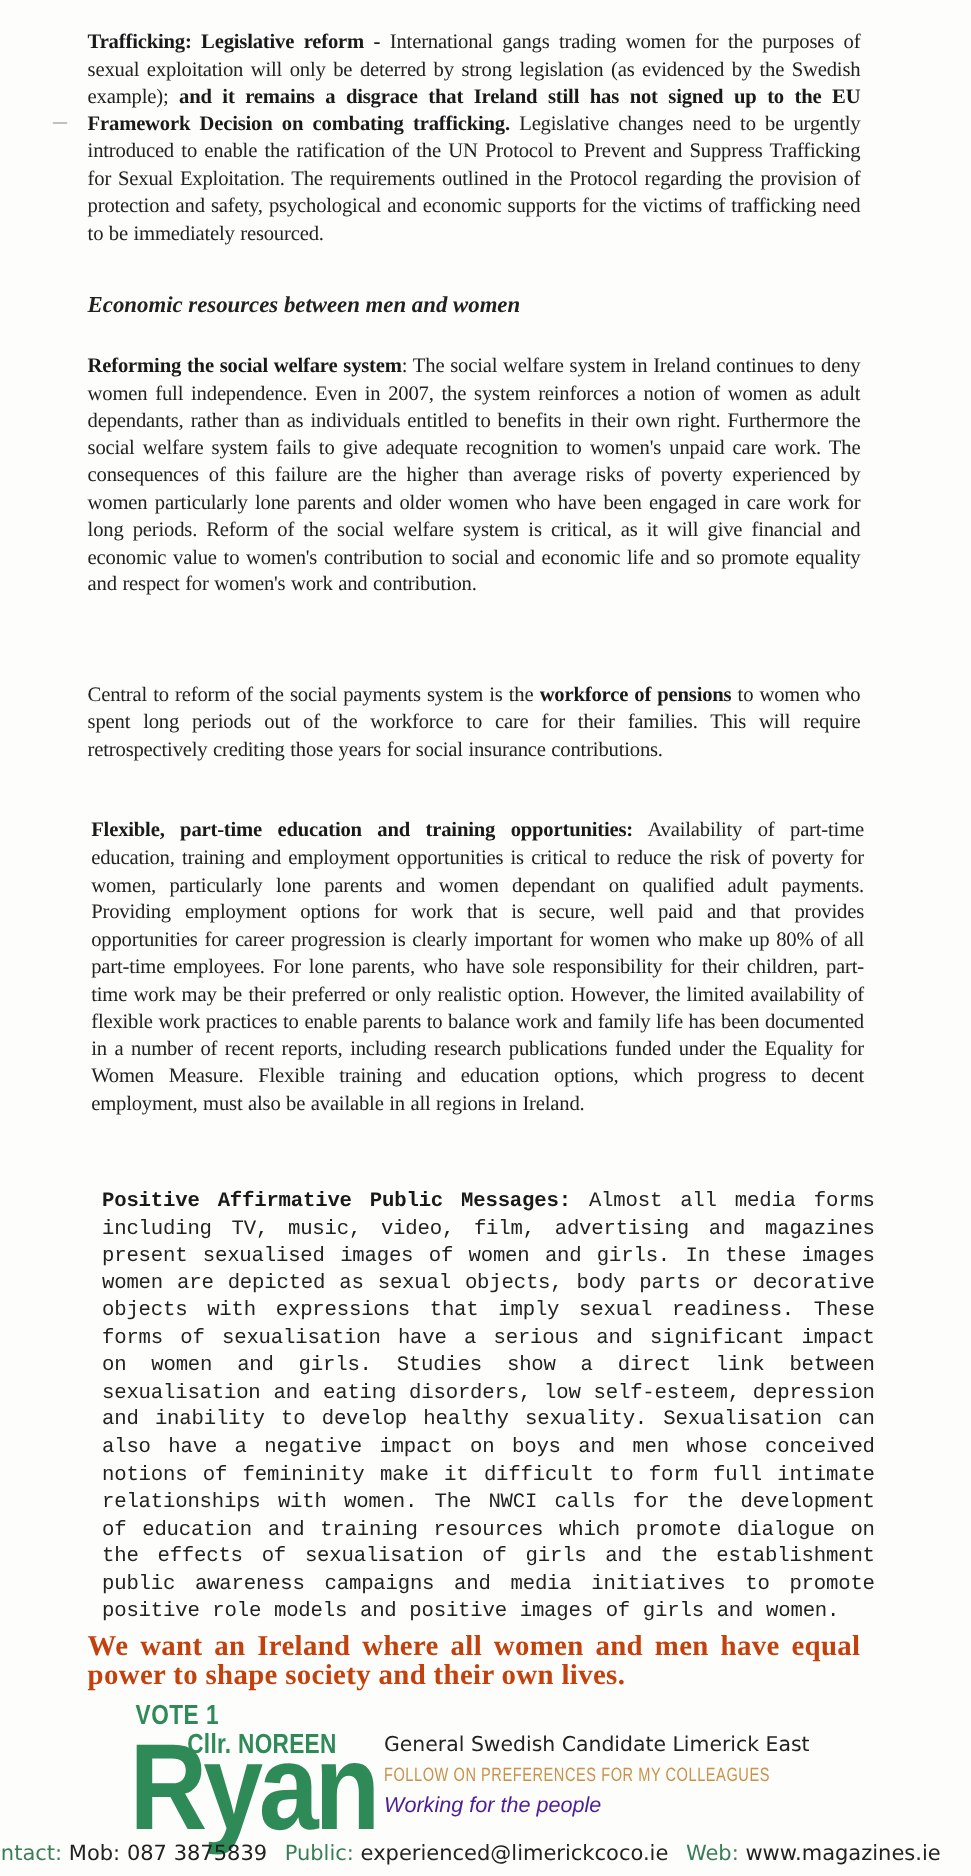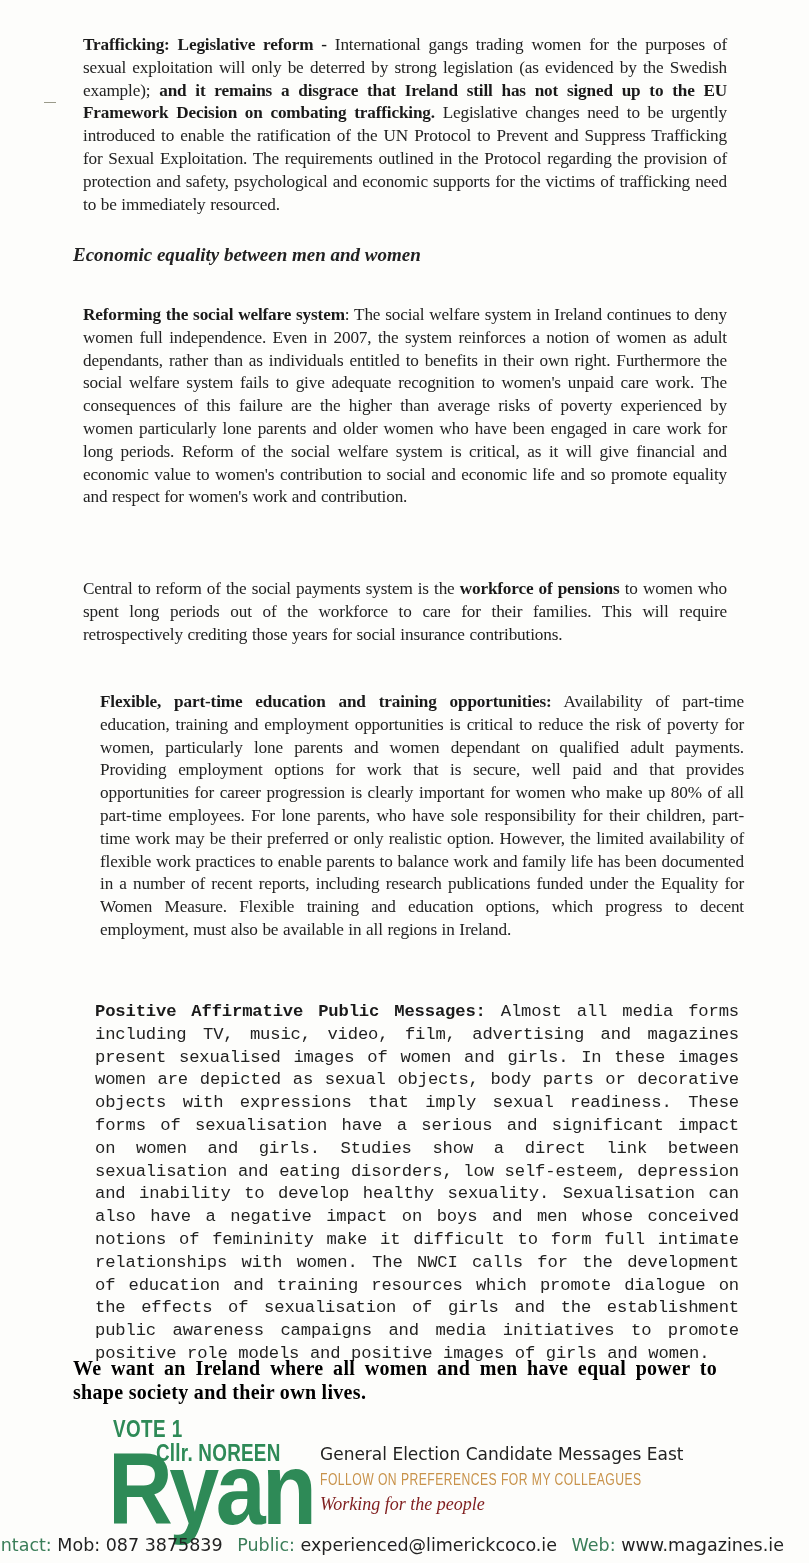--- a/index.html
+++ b/index.html
@@ -5,89 +5,89 @@
   html, body { margin: 0; padding: 0; }
   body {
     width: 809px; height: 1563px; overflow: hidden; position: relative;
     background: #fdfdfb;
     color: #1f1f1f;
     font-family: "Liberation Serif", "DejaVu Serif", serif;
   }
   .page { position: absolute; left: 73px; top: 24px; width: 644px; }
   .para {
     font-size: 17.2px; line-height: 22.8px; text-align: justify;
-    margin: 10px; letter-spacing: -0.15px; word-spacing: 0.5px;
+    margin: 0; letter-spacing: -0.15px; word-spacing: 0.5px;
     color: #222;
   }
   .para b { font-weight: bold; color: #1a1a1a; }
   .section-heading {
     font-style: italic; font-size: 19px; margin: 0;
     position: absolute; left: 0; top: 220px; color: #222;
   }
   .p1 { position: absolute; top: 0; left: 0; width: 644px; }
   .p2 { position: absolute; top: 270px; left: 0; width: 644px; }
   .p3 { position: absolute; top: 544px; left: 0; width: 644px; }
-  .p4 { position: absolute; top: 657px; left: 17px; width: 644px; }
+  .p4 { position: absolute; top: 657px; left: 3px; width: 644px; }
   .p5 { position: absolute; top: 967px; left: 12px; width: 644px; font-family: Liberation Mono, monospace; }
   .closing {
     position: absolute; top: 1312px; left: 0; width: 644px;
-    font-size: 20px; line-height: 24px; font-weight: bold; text-align: justify;
-    letter-spacing: 0.3px; color: #000000;
+    font-size: 24px; line-height: 24px; font-weight: bold; text-align: justify;
+    letter-spacing: 0.3px; color: #c2410c;
   }
   .scratch { position: absolute; left: 44px; top: 102px; width: 12px; height: 1px; background: #9a9a8a; }
 
   
   .vote { position: absolute; left: 113px; top: 1416px; color: #2e8a57;
     font-family: "Liberation Sans", "DejaVu Sans", sans-serif; font-weight: bold;
     font-size: 23px; letter-spacing: 0.5px; transform: scaleX(0.82); transform-origin: left; }
   .cllr { position: absolute; left: 156px; top: 1440px; color: #2e8a57;
     font-family: "Liberation Sans", "DejaVu Sans", sans-serif; font-weight: bold;
     font-size: 23px; letter-spacing: 0.3px; transform: scaleX(0.82); transform-origin: left; }
   .ryan { position: absolute; left: 108px; top: 1438px; color: #2e8a57;
     font-family: "Liberation Sans", "DejaVu Sans", sans-serif; font-weight: bold;
     font-size: 102px; line-height: 102px; letter-spacing: -4px;
     transform: scaleX(0.88); transform-origin: left; }
   .candidate { position: absolute; left: 320px; top: 1444px;
     font-family: "DejaVu Sans", "Liberation Sans", sans-serif; font-size: 17px; color: #222; }
   .follow { position: absolute; left: 320px; top: 1471px;
     font-family: "Liberation Sans", "DejaVu Sans", sans-serif; font-size: 16px; color: #c8924a;
     transform: scaleX(0.76); transform-origin: left; letter-spacing: 0.6px; }
   .working { position: absolute; left: 320px; top: 1494px;
-    font-family: Liberation Serif, serif; font-style: italic; font-size: 18px; color: #7f1d1d; }
+    font-family: Liberation Sans, sans-serif; font-style: italic; font-size: 18px; color: #4c1d95; }
   .contact-bar { position: absolute; left: -10px; top: 1535px; white-space: nowrap;
     font-family: "DejaVu Sans", "Liberation Sans", sans-serif; font-size: 17.5px; color: #222; }
   .contact-bar .lbl { color: #3a7d58; }
   .contact-bar .gap { display: inline-block; width: 9px; }
 </style>
 </head>
 <body>
 
 <div class="page">
   <p class="para p1"><b>Trafficking: Legislative reform -</b><span> International gangs trading women for the purposes of sexual exploitation will only be deterred by strong legislation (as evidenced by the Swedish example); </span><b>and it remains a disgrace that Ireland still has not signed up to the EU Framework Decision on combating trafficking.</b><span>  Legislative changes need to be urgently introduced to enable the ratification of the UN Protocol to Prevent and Suppress Trafficking for Sexual Exploitation. The requirements outlined in the Protocol regarding the provision of protection and safety, psychological and economic supports for the victims of trafficking need to be immediately resourced.</span></p>
 
-  <h2 class="section-heading">Economic equality between men and women</h2>
+  <h2 class="section-heading">Economic resources between men and women</h2>
 
   <p class="para p2"><b>Reforming the social welfare system</b><span>: The social welfare system in Ireland continues to deny women full independence. Even in 2007, the system reinforces a notion of women as adult dependants, rather than as individuals entitled to benefits in their own right.  Furthermore the social welfare system fails to give adequate recognition to women's unpaid care work. The consequences of this failure are the higher than average risks of poverty experienced by women particularly lone parents and older women who have been engaged in care work for long periods. Reform of the social welfare system is critical, as it will give financial and economic value to women's contribution to social and economic life and so promote equality and respect for women's work and contribution.</span></p>
 
   <p class="para p3"><span>Central to reform of the social payments system is the </span><b>workforce of pensions</b><span> to women who spent long periods out of the workforce to care for their families. This will require retrospectively crediting those years for social insurance contributions.</span></p>
 
   <p class="para p4"><b>Flexible, part-time education and training opportunities:</b><span> Availability of part-time education, training and employment opportunities is critical to reduce the risk of poverty for women, particularly lone parents and women dependant on qualified adult payments. Providing employment options for work that is secure, well paid and that provides opportunities for career progression is clearly important for women who make up 80% of all part-time employees.  For lone parents, who have sole responsibility for their children, part-time work may be their preferred or only realistic option.  However, the limited availability of flexible work practices to enable parents to balance work and family life has been documented in a number of recent reports, including research publications funded under the Equality for Women Measure.  Flexible training and education options, which progress to decent employment, must also be available in all regions in Ireland.</span></p>
 
   <p class="para p5"><b>Positive Affirmative Public Messages:</b><span> Almost all media forms including TV, music, video, film, advertising and magazines present sexualised images of women and girls.  In these images women are depicted as sexual objects, body parts or decorative objects with expressions that imply sexual readiness. These forms of sexualisation have a serious and significant impact on women and girls.  Studies show a direct link between sexualisation and eating disorders, low self-esteem, depression and inability to develop healthy sexuality.  Sexualisation can also have a negative impact on boys and men whose conceived notions of femininity make it difficult to form full intimate relationships with women.  The NWCI calls for the development of education and training resources which promote dialogue on the effects of sexualisation of girls and the establishment public awareness campaigns and media initiatives to promote positive role models and positive images of girls and women.</span></p>
 
   <p class="closing">We want an Ireland where all women and men have equal power to shape society and their own lives.</p>
 </div>
 
 <div class="scratch"></div>
 
 <div>
   <div class="vote">VOTE 1</div>
   <div class="cllr">Cllr. NOREEN</div>
   <div class="ryan">Ryan</div>
-  <div class="candidate">General Election Candidate Messages East</div>
+  <div class="candidate">General Swedish Candidate Limerick East</div>
   <div class="follow">FOLLOW ON PREFERENCES FOR MY COLLEAGUES</div>
   <div class="working">Working for the people</div>
 </div>
 
 <div class="contact-bar">
   <span class="lbl">ontact:</span>
   <span>Mob:</span>
   <span>087 3875839</span><span class="gap"></span>
   <span class="lbl">Public:</span>
   <span>experienced@limerickcoco.ie</span><span class="gap"></span>

